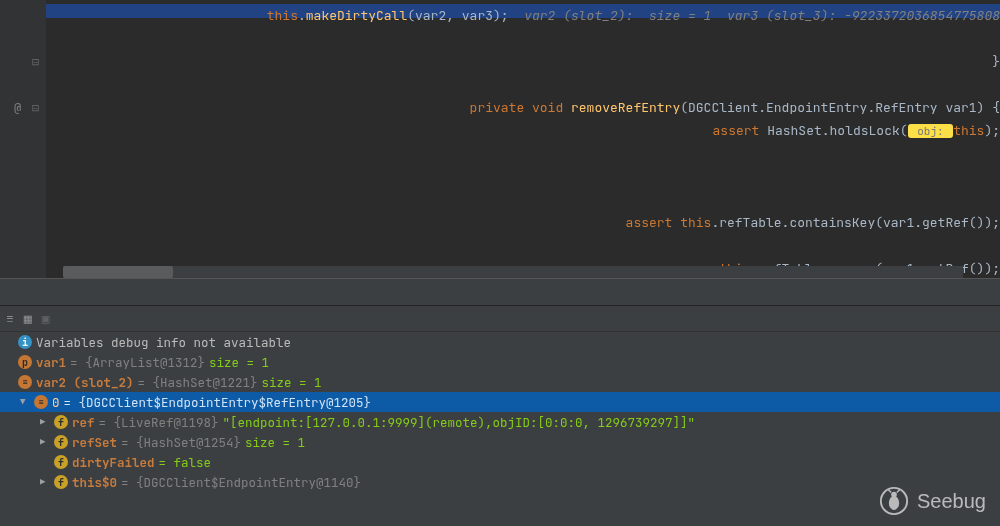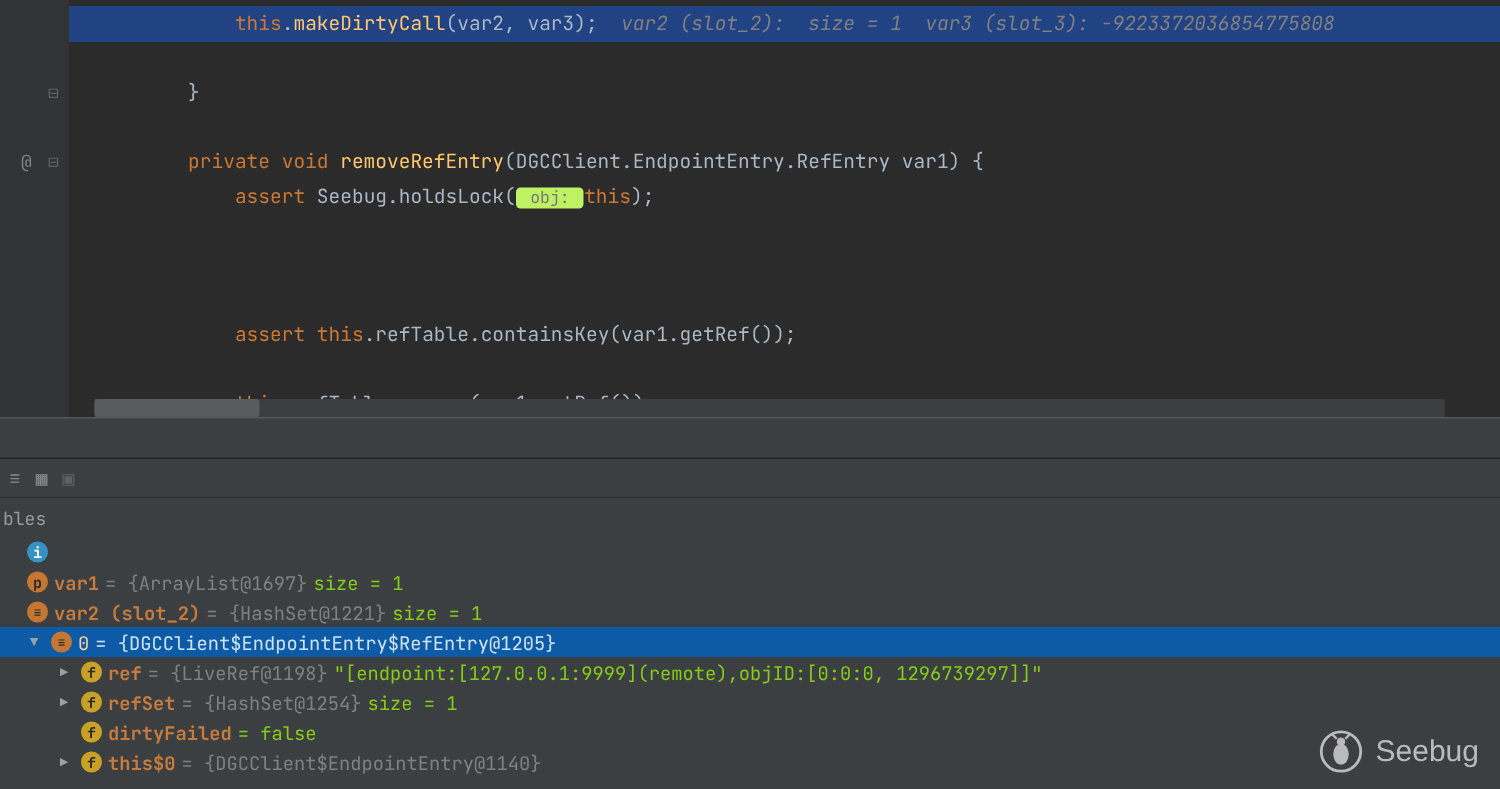--- a/index.html
+++ b/index.html
@@ -17,27 +17,27 @@
     white-space: pre;
     line-height: 23px;
   }
   .gutter {
     position: absolute; left: 0; top: 0; width: 46px; height: 100%;
     background: #313335;
   }
   .gutter-icon {
     position: absolute; left: 14px; color: #808080; font-size: 12px;
   }
-  .line { position: absolute; left: 63px; right: 0; height: 24px; }
+  .line { position: absolute; left: 63px; right: 0; height: 14px; text-align: right; }
   .line.hl { background: #214283; left: 46px; padding-left: 17px; }
   .kw-orange { color: #cc7832; }
   .fn-yellow { color: #ffc66d; }
   .comment-gray { color: #808080; font-style: italic; }
   .param-hint {
-    background: #bef264; color: #787878;
+    background: #fde047; color: #787878;
     padding: 0 3px; border-radius: 3px; font-style: normal;
     font-size: 11px;
   }
 
   .hscroll {
     position: absolute; bottom: 0; left: 63px; width: 900px; height: 12px;
     background: #3c3f41;
   }
   .hscroll-thumb {
     position: absolute; left: 0; top: 0; width: 110px; height: 12px;
@@ -102,52 +102,52 @@
     <span class="gutter-icon" style="top:51px;left:32px;color:#606060">⊟</span>
   </div>
 
   <div class="line hl" style="top:4px"><span>            </span><span class="kw-orange">this</span><span>.</span><span class="fn-yellow">makeDirtyCall</span><span>(var2, var3);</span><span class="comment-gray">  var2 (slot_2):  size = 1  var3 (slot_3): -9223372036854775808</span></div>
 
 
   <div class="line" style="top:50px"><span>        </span><span>}</span></div>
 
   <div class="line" style="top:96px"><span>        </span><span class="kw-orange">private void </span><span class="fn-yellow">removeRefEntry</span><span>(DGCClient.EndpointEntry.RefEntry var1) {</span></div>
 
-  <div class="line" style="top:119px"><span>            </span><span class="kw-orange">assert </span><span>Seebug.holdsLock(</span><span class="param-hint"> obj: </span><span class="kw-orange">this</span><span>);</span></div>
+  <div class="line" style="top:119px"><span>            </span><span class="kw-orange">assert </span><span>HashSet.holdsLock(</span><span class="param-hint"> obj: </span><span class="kw-orange">this</span><span>);</span></div>
 
 
   <div class="line" style="top:211px"><span>            </span><span class="kw-orange">assert </span><span class="kw-orange">this</span><span>.refTable.containsKey(var1.getRef());</span></div>
 
   <div class="line" style="top:257px"><span>            </span><span class="kw-orange">this</span><span>.refTable.remove(var1.getRef());</span></div>
 
   <div class="hscroll">
     <div class="hscroll-thumb"></div>
   </div>
 </div>
 
 <div class="divider"></div>
 
 <div class="debugger">
   <div class="dbg-toolbar">
     <span class="ico">≡</span>
     <span class="ico">▦</span>
     <span class="ico" style="opacity:.45">▣</span>
   </div>
-  <div class="dbg-heading">bles</div>
 
   <div class="var-row">
     <span class="arrow"></span>
     <span class="badge b-info">i</span>
+    <span>Variables debug info not available</span>
   </div>
 
   <div class="var-row">
     <span class="arrow"></span>
     <span class="badge b-p">p</span>
     <span class="v-name">var1</span>
-    <span class="v-type"> = {ArrayList@1697}  </span>
+    <span class="v-type"> = {ArrayList@1312}  </span>
     <span class="v-val">size = 1</span>
   </div>
 
   <div class="var-row">
     <span class="arrow"></span>
     <span class="badge b-eq">≡</span>
     <span class="v-name">var2 (slot_2)</span>
     <span class="v-type"> = {HashSet@1221}  </span>
     <span class="v-val">size = 1</span>
   </div>

